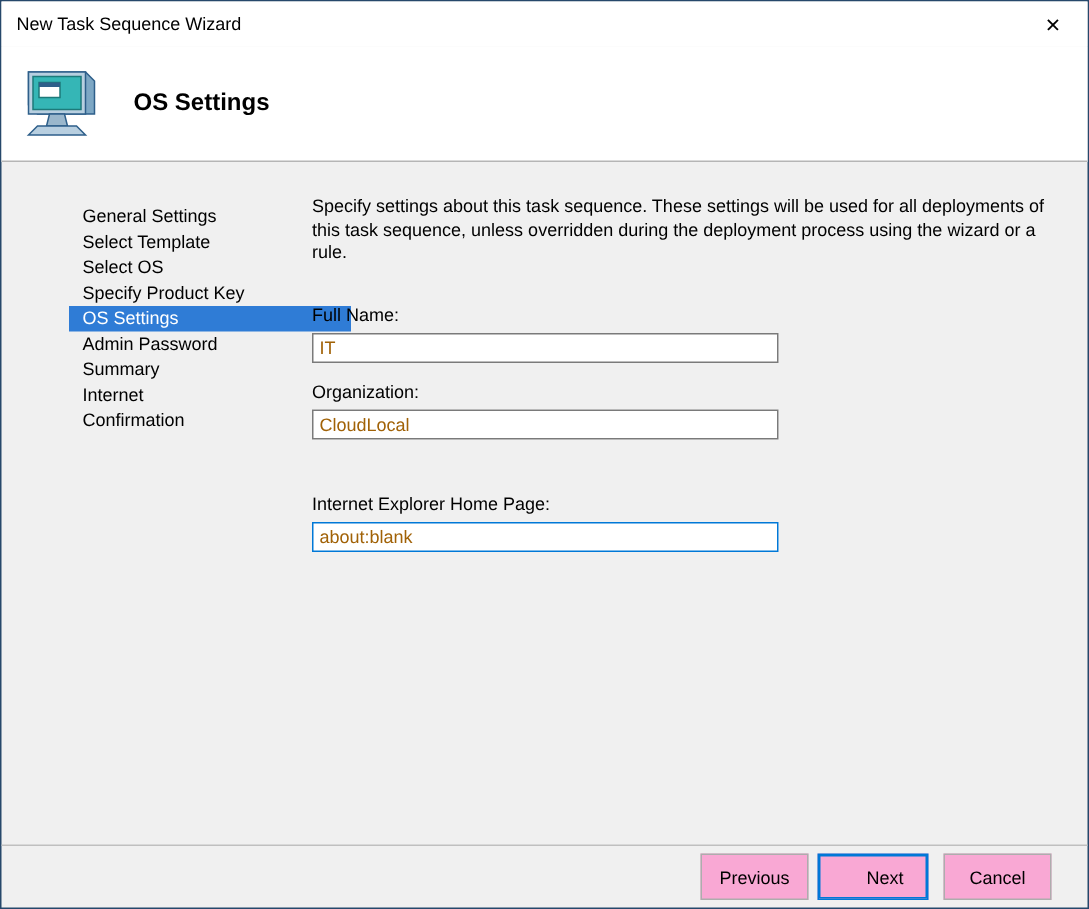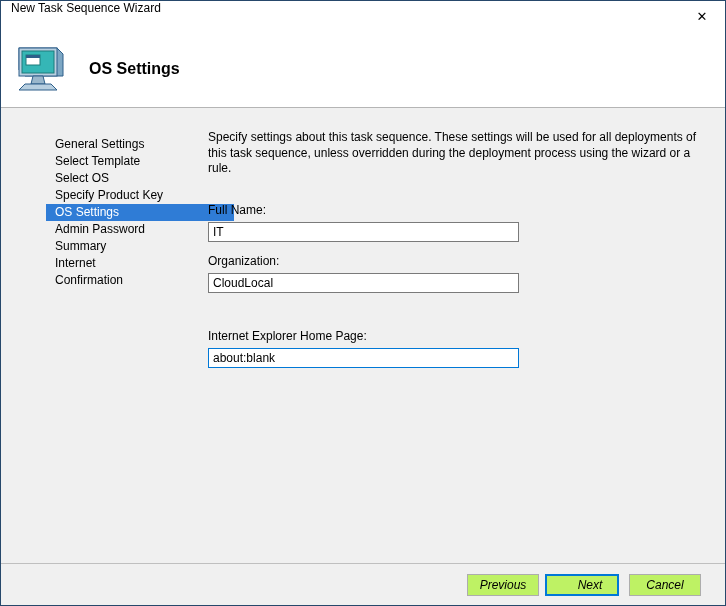--- a/index.html
+++ b/index.html
@@ -16,20 +16,21 @@
     background: #f0f0f0;
     display: flex;
     flex-direction: column;
     position: relative;
   }
   
   .titlebar {
     height: 30px;
     background: #ffffff;
     display: flex;
+    align-items: center;
     flex: 0 0 auto;
   }
   .titlebar-text {
     padding-left: 10px;
     font-size: 12px;
     color: #000000;
     flex: 1 1 auto;
   }
   .close-button {
     width: 46px;
@@ -111,44 +112,43 @@
     margin-bottom: 5px;
   }
   .text-input {
     width: 311px;
     height: 20px;
     border: 1px solid #7a7a7a;
     background: #ffffff;
     font-family: "Liberation Sans", "DejaVu Sans", sans-serif;
     font-size: 12px;
     padding: 0 4px;
-    color: #000000;
+    color: #a16207;
     outline: none;
   }
   .text-input.focused { border: 1px solid #0078d7; }
   
   .footer {
     flex: 0 0 auto;
     height: 42px;
     border-top: 1px solid #bfbfbf;
     display: flex;
     align-items: center;
     justify-content: flex-end;
     padding-right: 24px;
   }
   .wizard-button {
     width: 72px;
-    height: 22px;
-    background: #bef264;
+    height: 31px;
+    background: #f9a8d4;
     border: 1px solid #adadad;
     font-family: "Liberation Sans", "DejaVu Sans", sans-serif;
     font-size: 12px;
     color: #000000;
     cursor: pointer;
-    font-style: italic;
   }
   .wizard-button.default {
     border: 1px solid #0078d7;
     box-shadow: inset 0 0 0 1px #0078d7;
     width: 74px;
     padding-left: 16px;
   }
   .btn-gap-small { width: 6px; flex: 0 0 auto; }
   .btn-gap-large { width: 10px; flex: 0 0 auto; }
 </style>

